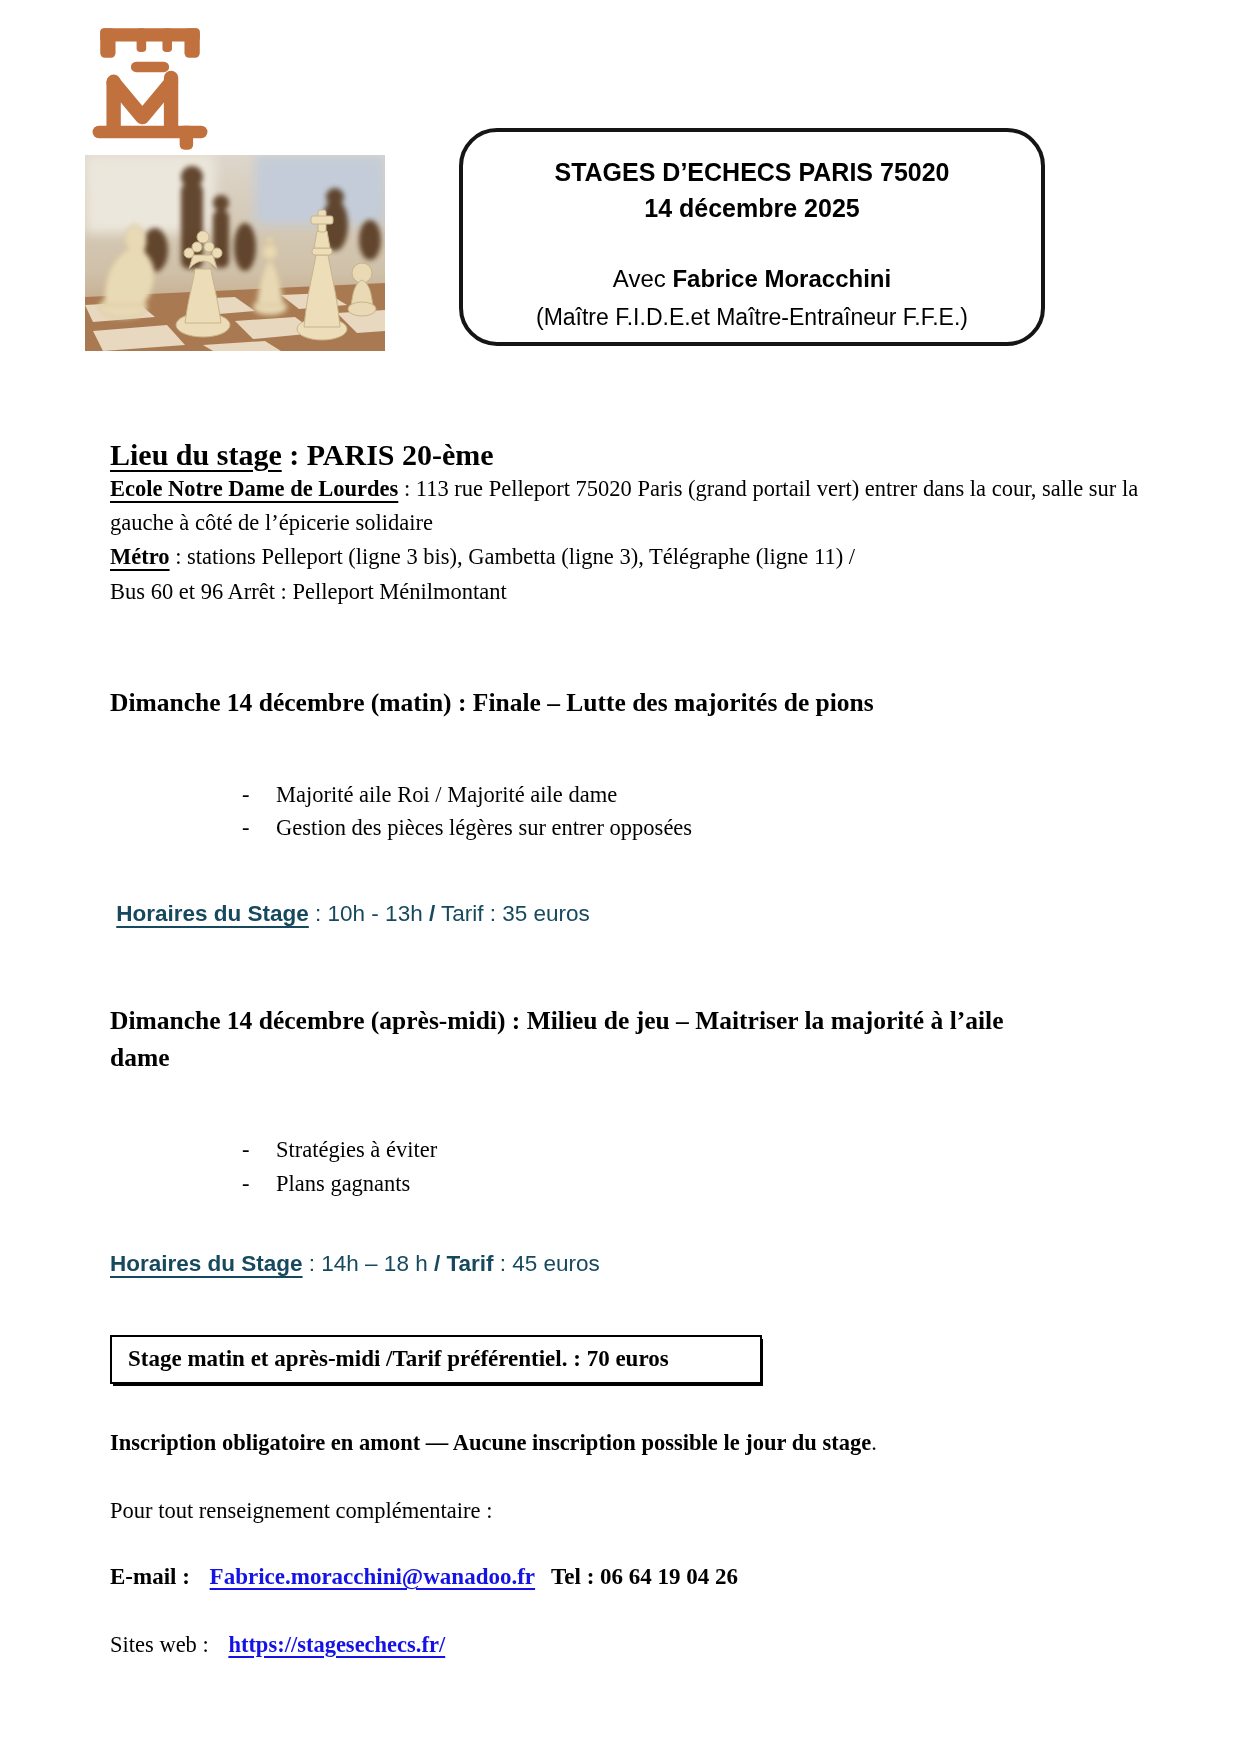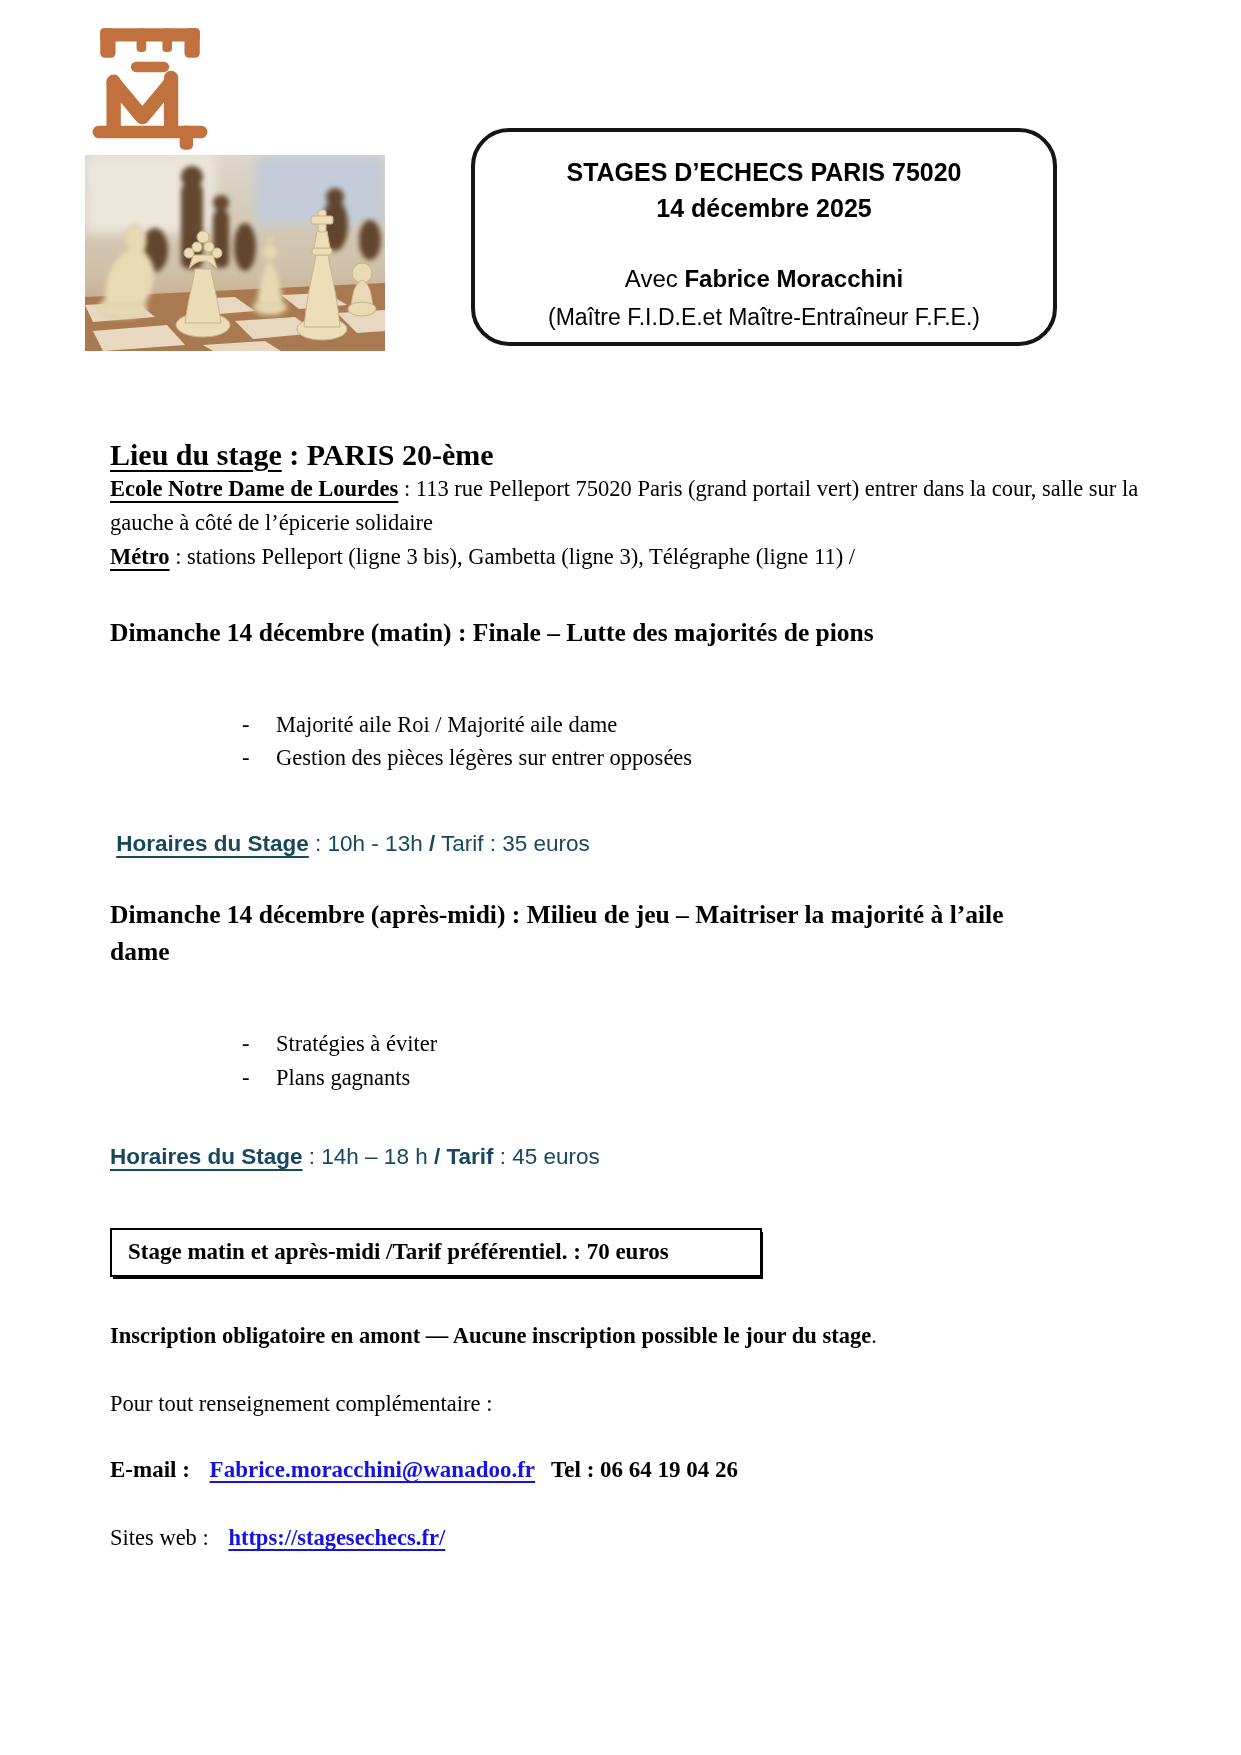--- a/index.html
+++ b/index.html
@@ -3,37 +3,37 @@
 <meta charset="utf-8">
 <style>
   html,body{margin:0;padding:0;background:#ffffff;}
   .page{position:relative;width:1241px;height:1755px;background:#ffffff;color:#000;
         font-family:"Liberation Serif",serif;overflow:hidden;}
 
   
   .header{position:relative;height:392px;}
   .logo{position:absolute;left:83px;top:22px;width:134px;height:130px;}
   .photo{position:absolute;left:85px;top:155px;width:300px;height:196px;}
-  .titlebox{position:absolute;left:471px;top:128px;width:586px;height:218px;
+  .titlebox{position:absolute;left:459px;top:128px;width:586px;height:218px;
             box-sizing:border-box;border:4px solid #151515;border-radius:38px;
             text-align:center;font-family:"Liberation Sans",sans-serif;padding-top:26px;}
   .tb-line1{font-size:25px;font-weight:600;}
   .tb-line2{font-size:25px;font-weight:600;margin-top:7px;}
   .tb-line3{font-size:24px;margin-top:42px;}
   .tb-line3 .bold{font-weight:700;}
   .tb-line4{font-size:23px;margin-top:11px;}
 
   
   .content{padding:0 100px 0 110px;}
   .u{text-decoration:underline;text-decoration-thickness:2px;text-underline-offset:5px;}
   h1.loc{font-size:30px;font-weight:700;margin:46px 0 0;}
   p.bodytxt{font-size:22.5px;line-height:1.52;margin:0;}
   .mt-school{margin-top:50px;}
   .mt-metro{margin-top:17px;}
-  h2.session{font-size:25.5px;font-weight:700;line-height:1.45;margin:40px 0 0;}
+  h2.session{font-size:25.5px;font-weight:700;line-height:1.45;margin:76px 0 0;}
   .bullets{margin:56px 0 0 132px;font-size:22.5px;line-height:1.5;}
   .bullet-row{display:flex;}
   .bullet-dash{width:34px;flex:0 0 34px;}
   .horaires{font-family:"Liberation Sans",sans-serif;color:#17495e;font-size:22.5px;margin-top:56px;}
   .horaires .lbl{font-weight:700;text-decoration:underline;text-underline-offset:5px;margin-top:48px;}
   .horaires .boldpart{font-weight:700;}
   .horaires .ulight{text-underline-offset:5px;}
   .tarifbox{display:inline-block;box-sizing:border-box;width:652px;margin-top:58px;
             border:2px solid #000;box-shadow:2px 3px 0 -1px #000;
             padding:9px 16px 10px;font-size:23px;font-weight:700;}
@@ -159,21 +159,21 @@
       <div class="tb-line4">(Maître F.I.D.E.et Maître-Entraîneur F.F.E.)</div>
     </div>
   </div>
 
   <div class="content">
 
     <h1 class="loc"><span class="u">Lieu du stage</span><span> : </span><span>PARIS 20-ème</span></h1>
 
     <p class="bodytxt mt-school"><b class="u">Ecole Notre Dame de Lourdes</b><span> : 113 rue Pelleport 75020 Paris (grand portail vert) entrer dans la cour, salle sur la gauche à côté de l’épicerie solidaire</span></p>
 
-    <p class="bodytxt mt-metro"><b class="u">Métro</b><span> : stations Pelleport (ligne 3 bis), Gambetta (ligne 3), Télégraphe (ligne 11) /</span><br></p>
+    <p class="bodytxt mt-metro"><b class="u">Métro</b><span> : stations Pelleport (ligne 3 bis), Gambetta (ligne 3), Télégraphe (ligne 11) /</span><br><span> Bus 60 et 96 Arrêt : Pelleport Ménilmontant</span></p>
 
     <h2 class="session">Dimanche 14 décembre (matin) : Finale – Lutte des majorités de pions</h2>
 
     <div class="bullets">
       <div class="bullet-row">
           <span class="bullet-dash">-</span>
           <span>Majorité aile Roi / Majorité aile dame</span>
         </div>
       <div class="bullet-row">
           <span class="bullet-dash">-</span>

